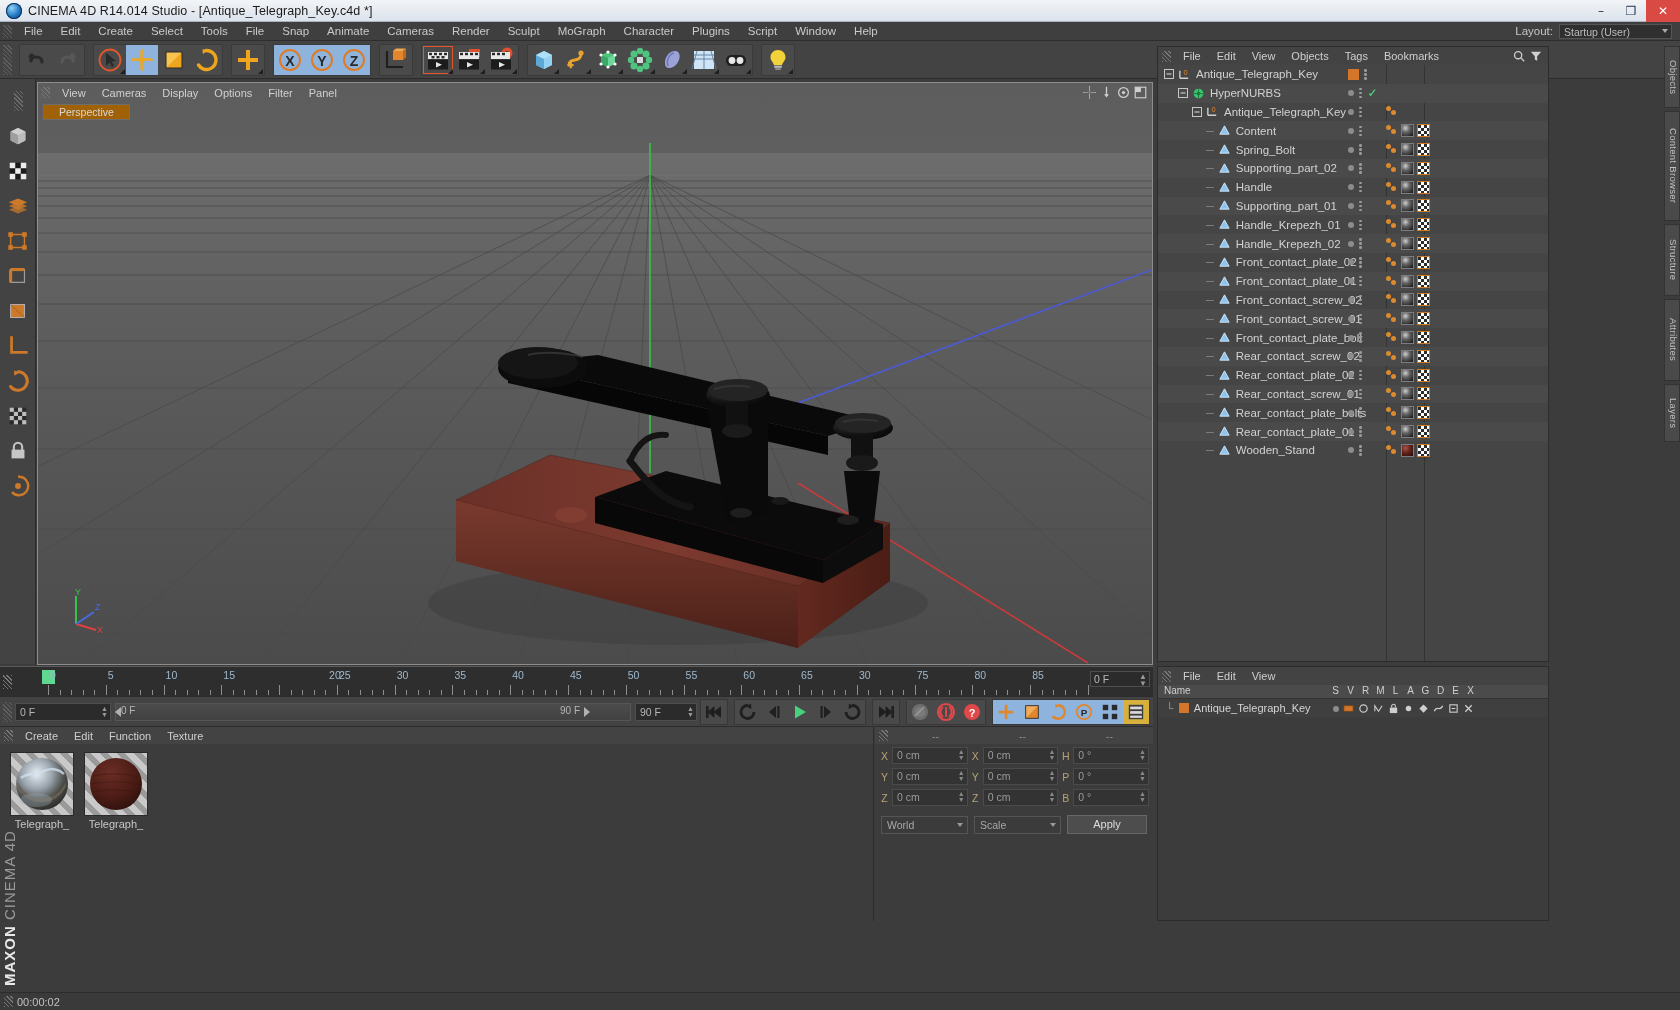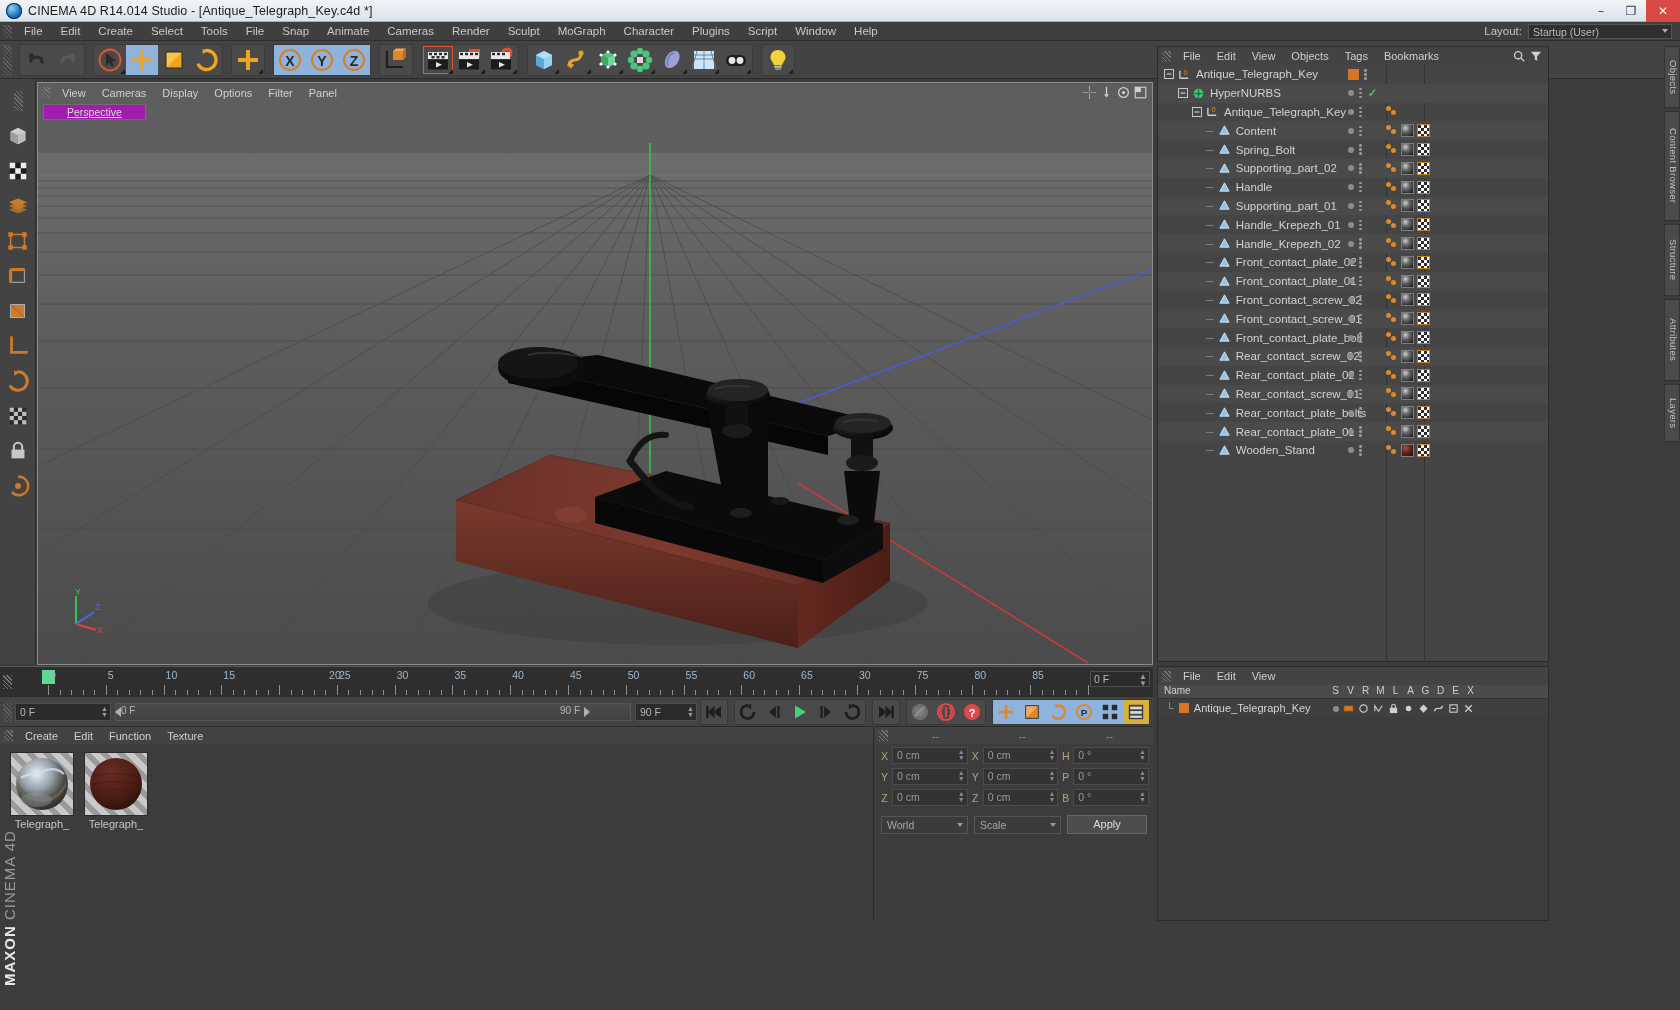--- a/index.html
+++ b/index.html
@@ -21,21 +21,21 @@
     color:#23354b; font-size:12px; font-family:"DejaVu Sans", sans-serif; }
   .tb-btn.close { background:#d94a45; color:#fff; width:34px; }
 
   
   .menubar { position:absolute; left:0; top:22px; width:1680px; height:19px;
     background:#3f3f3f; display:flex; align-items:center;
     border-bottom:1px solid #2d2d2d; }
   .menu-item { padding:0 9px; height:19px; line-height:19px; color:#cacaca; font-size:11.5px; }
   .layout-box { margin-left:auto; display:flex; align-items:center; gap:6px; padding-right:8px; }
   .layout-lbl { color:#c4c4c4; font-size:11.5px; }
-  .layout-sel { width:144px; height:15px; background:#2f2f2f; border:1px solid #555;
+  .layout-sel { width:113px; height:15px; background:#2f2f2f; border:1px solid #555;
     color:#bcbcbc; font-size:10.5px; padding:0 4px; line-height:14px; position:relative; }
   .layout-sel .arr { position:absolute; right:3px; top:4px; width:0;height:0;
     border-left:3px solid transparent;border-right:3px solid transparent;border-top:4px solid #aaa;}
 
   
   .toolbar { position:absolute; left:0; top:41px; width:1680px; height:38px;
     background:#434343; border-bottom:1px solid #2c2c2c; display:flex; align-items:center; }
   .grip { width:9px; height:30px; margin:0 3px;
     background-image:repeating-linear-gradient(45deg,#6a6a6a 0 1px,transparent 1px 3px); opacity:.7;}
   .tgroup { display:flex; align-items:center; background:#4a4a4a; border:1px solid #3a3a3a;
@@ -55,22 +55,22 @@
 
   
   .viewwrap { position:absolute; left:37px; top:82px; width:1116px; height:583px;
     border:1px solid #8d8d8d; background:#5a5a5a; overflow:hidden; }
   .viewhdr { position:absolute; left:37px; top:84px; width:1116px; height:17px;
     display:flex; align-items:center; z-index:6; }
   .viewhdr .grip2 { width:9px;height:11px;margin:0 4px;
     background-image:repeating-linear-gradient(45deg,#777 0 1px,transparent 1px 3px);}
   .vh-item { padding:0 8px; font-size:11px; color:#d0d0d0; }
   .vh-right { margin-left:auto; display:flex; gap:4px; padding-right:6px; align-items:center;}
-  .persp-tag { position:absolute; left:43px; top:104px; z-index:7; background:#a21caf;
-    border:1px solid #6e6e6e; color:#d8d8d8; font-size:10.5px; padding:1px 23px;text-decoration:underline; }
+  .persp-tag { position:absolute; left:43px; top:104px; z-index:7; background:#a16207;
+    border:1px solid #6e6e6e; color:#d8d8d8; font-size:10.5px; padding:1px 15px; }
 
   .vp { position:absolute; inset:0; }
   .sky { position:absolute; left:0; top:0; width:100%; height:130px;
     background:linear-gradient(#5e5e5e,#6e6e6e); }
   .ground { position:absolute; left:0; top:128px; width:100%; bottom:0;
     background:linear-gradient(#6a6a6a 0%, #5a5a5a 30%, #4e4e4e 100%); }
 
   .axisgizmo { position:absolute; left:28px; bottom:30px; width:46px; height:46px; }
 
   
@@ -1829,14 +1829,18 @@
     <div class="vtab" style="height:72px">Structure</div>
     <div class="vtab" style="height:82px">Attributes</div>
     <div class="vtab" style="height:58px">Layers</div>
   </div>
 
   <div class="brand">
     <b>MAXON</b>
     <span>CINEMA 4D</span>
   </div>
 
+  <div class="statusbar">
+    <div class="sb-grip"></div>
+    <div class="sb-text">00:00:02</div>
+  </div>
 
 </div>
 
 </body></html>

